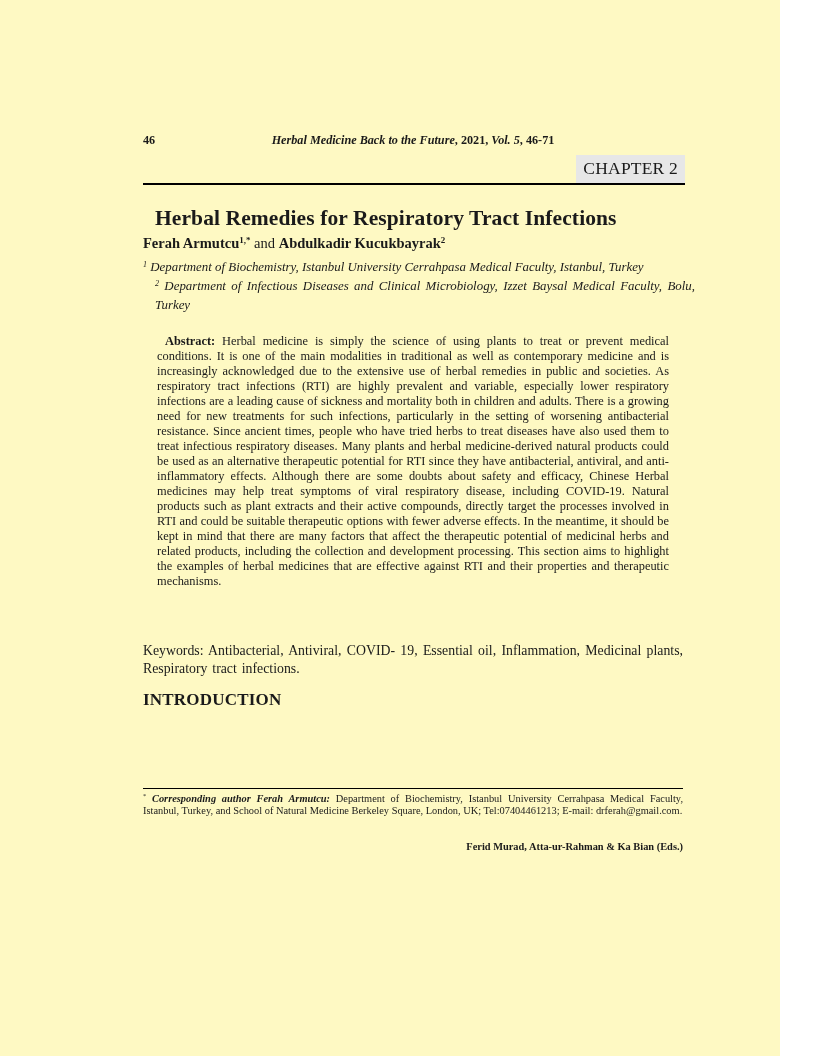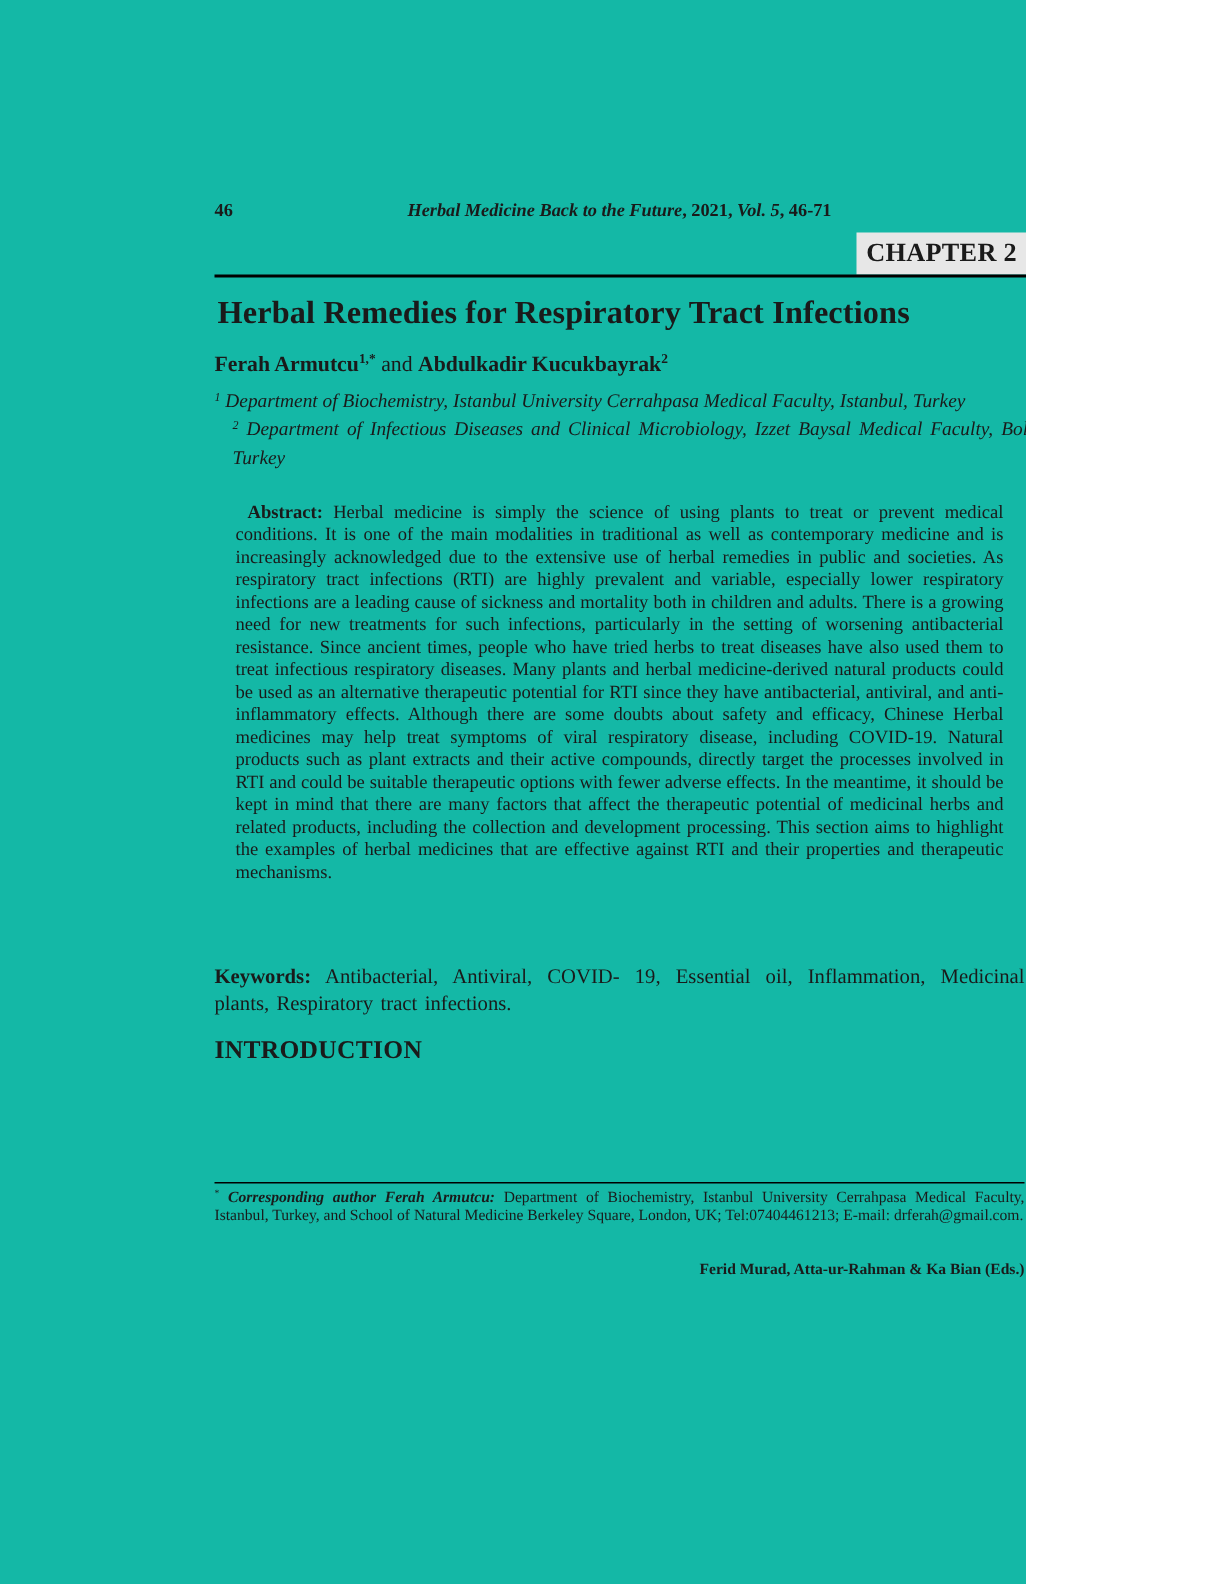--- a/index.html
+++ b/index.html
@@ -1,20 +1,20 @@
 <!DOCTYPE html>
 <html><head>
 <meta charset="utf-8">
 <style>
   html, body { margin: 0; padding: 0; background: #ffffff; }
   .page {
     position: relative;
-    width: 684px;
+    width: 780px;
     height: 1056px;
-    background: #14b8a6;
+    background: #fef9c3;
     font-family: "Liberation Serif", serif;
     color: #1a1a1a;
     overflow: hidden;
   }
   .content {
     position: absolute;
     left: 143px;
     top: 0;
     width: 540px;
     height: 1056px;
@@ -32,40 +32,40 @@
   .pageno { position: absolute; left: 0; top: 0; }
   .runtitle { display: block; text-align: center; }
   .runtitle .it { font-style: italic; }
   
   .chapter-badge {
     position: absolute;
     top: 155px;
     right: -2px;
     background: #e7e7e7;
     font-size: 17.5px;
-    font-weight: bold;
+    font-weight: normal;
     line-height: 22px;
     padding: 2px 7px 4px 7px;
     letter-spacing: 0.2px;
   }
   .head-rule {
     position: absolute;
     top: 183px;
     left: 0;
     width: 542px;
     height: 2px;
     background: #000000;
   }
   
   .title {
     position: absolute;
     top: 194px;
     left: 0;
     width: 545px;
-    margin: 2px;
+    margin: 12px;
     font-size: 21.5px;
     font-weight: bold;
     letter-spacing: 0.1px;
     white-space: nowrap;
   }
   .authors {
     position: absolute;
     top: 234px;
     left: 0;
     width: 540px;
@@ -111,21 +111,21 @@
     position: absolute;
     top: 642px;
     left: 0;
     width: 540px;
     margin: 0;
     font-size: 13.8px;
     line-height: 18px;
     text-align: justify;
     word-spacing: 1.5px;
   }
-  .keywords b { font-weight: bold; margin-top: 12px; }
+  .keywords b { font-weight: normal; margin-top: 12px; }
   
   .section {
     position: absolute;
     top: 690px;
     left: 0;
     margin: 0;
     font-size: 17px;
     font-weight: bold;
     letter-spacing: 0.2px;
   }

